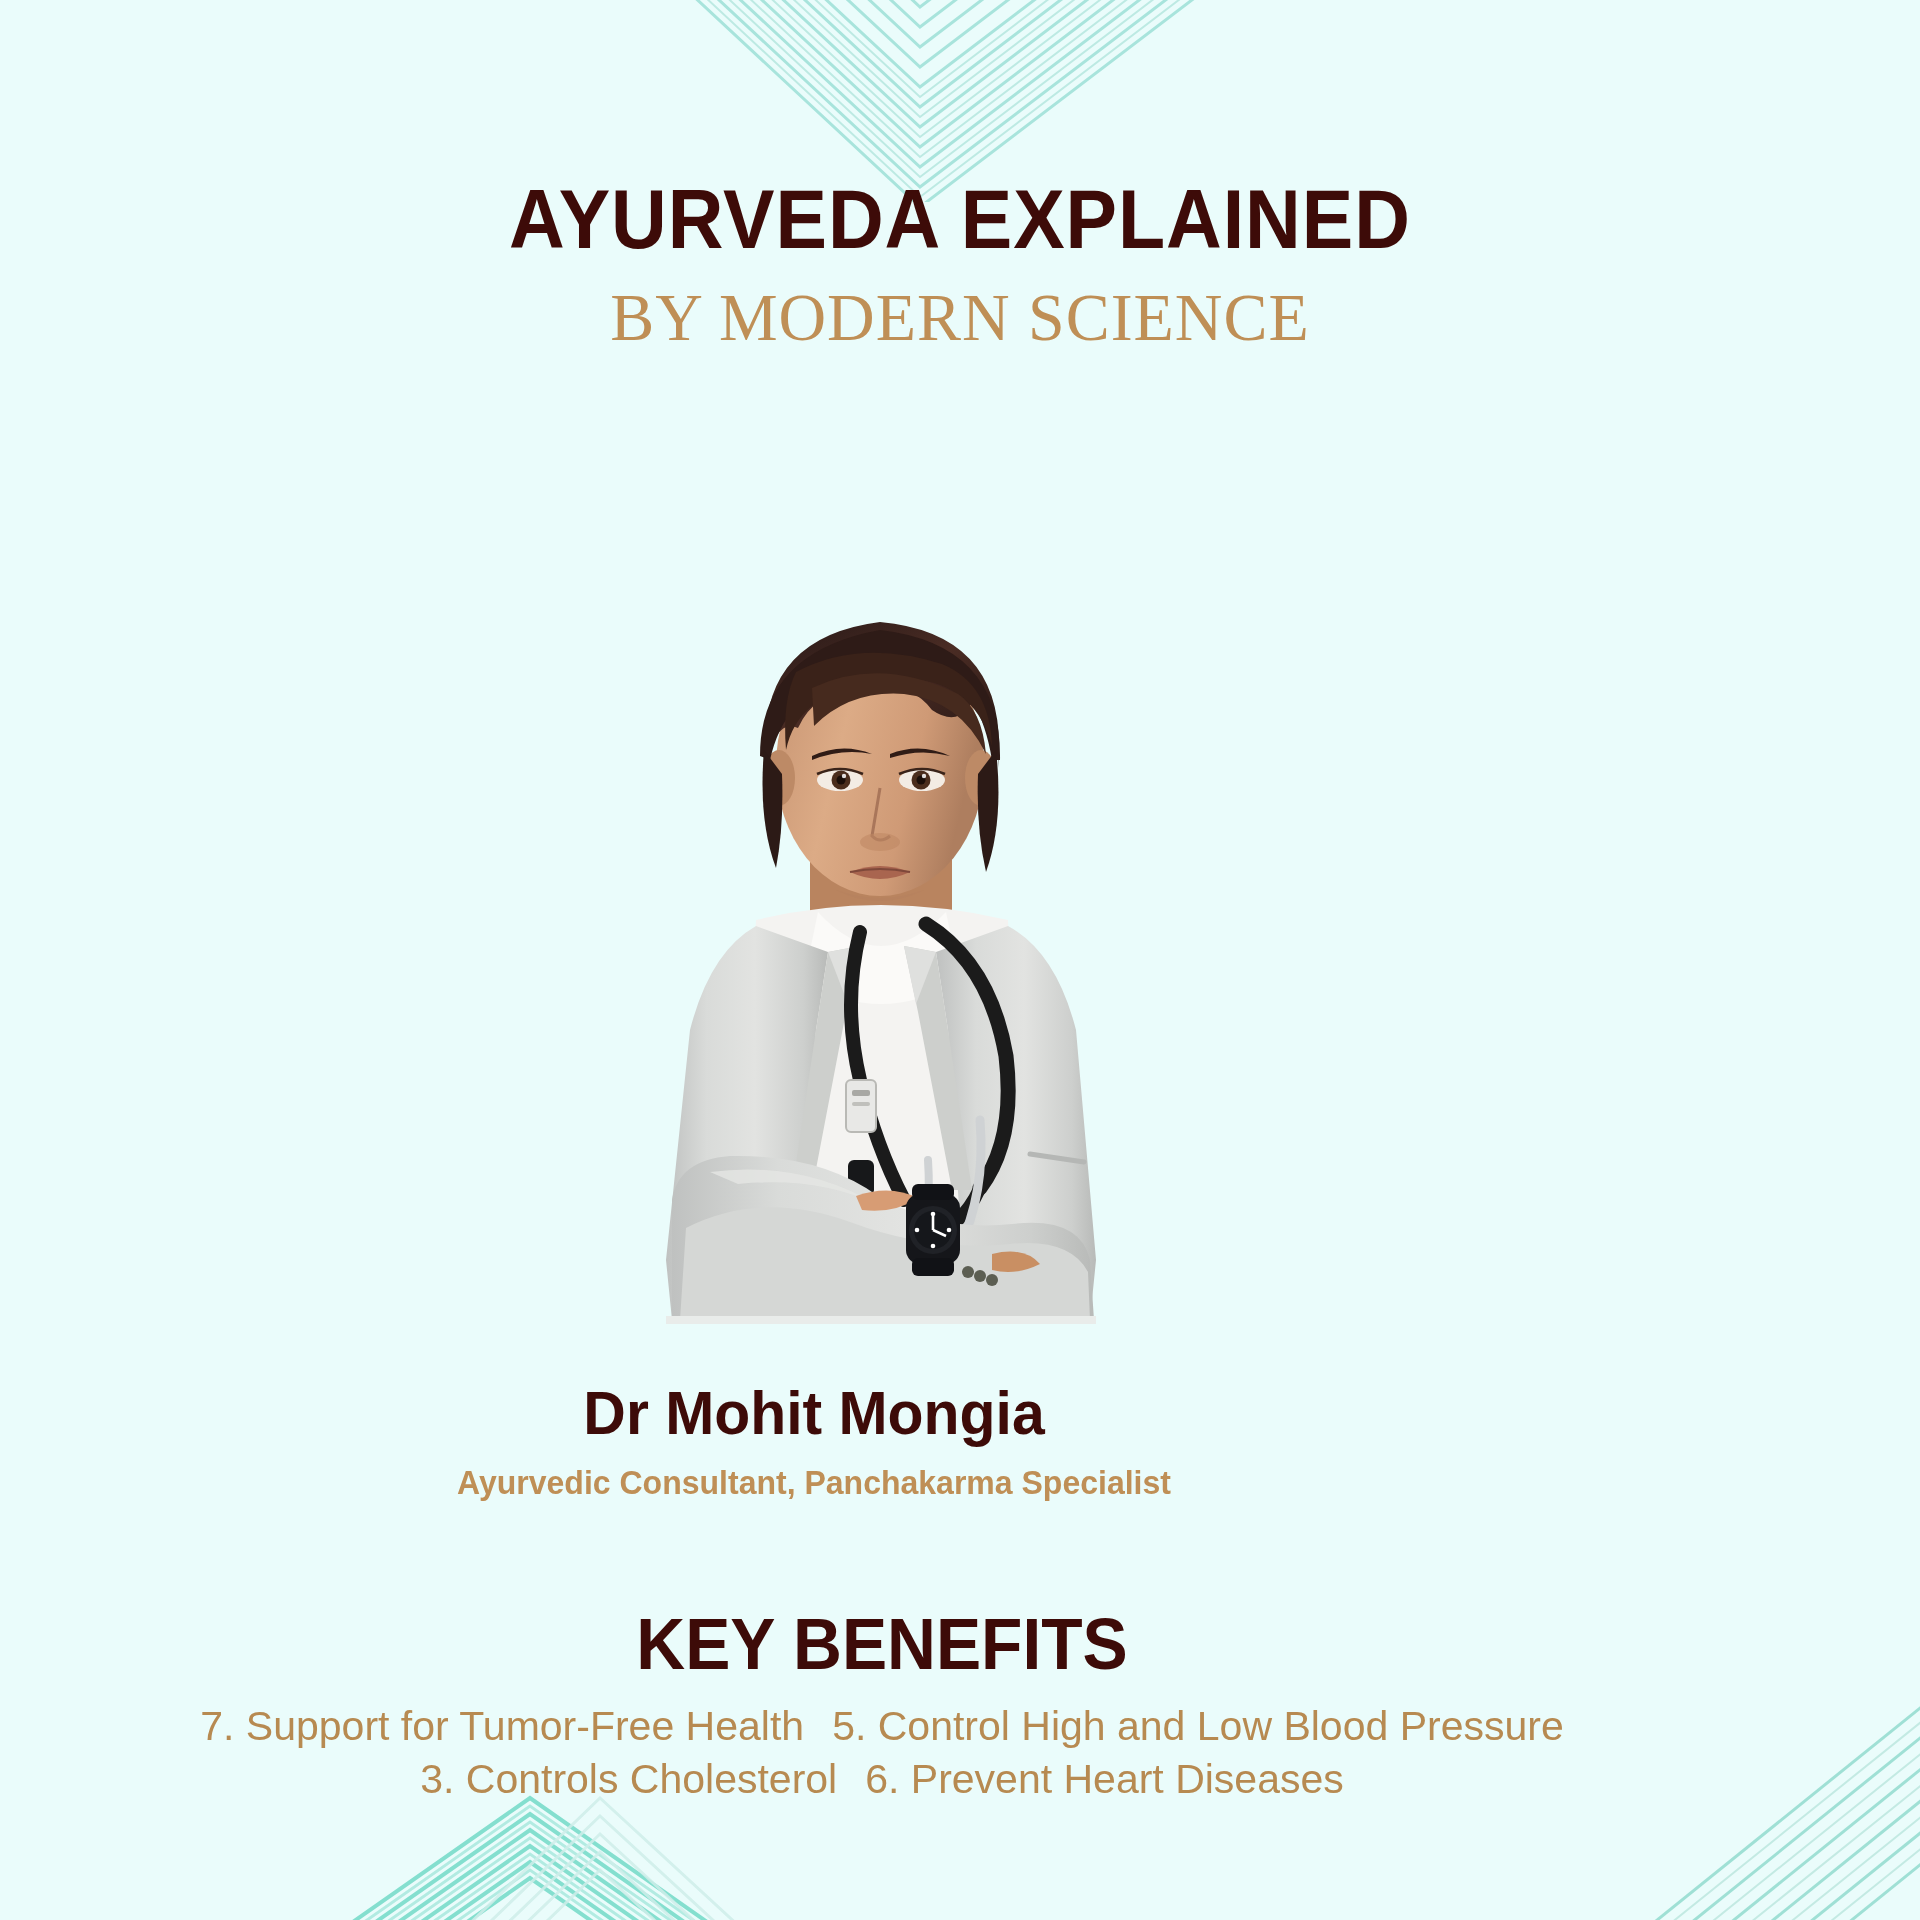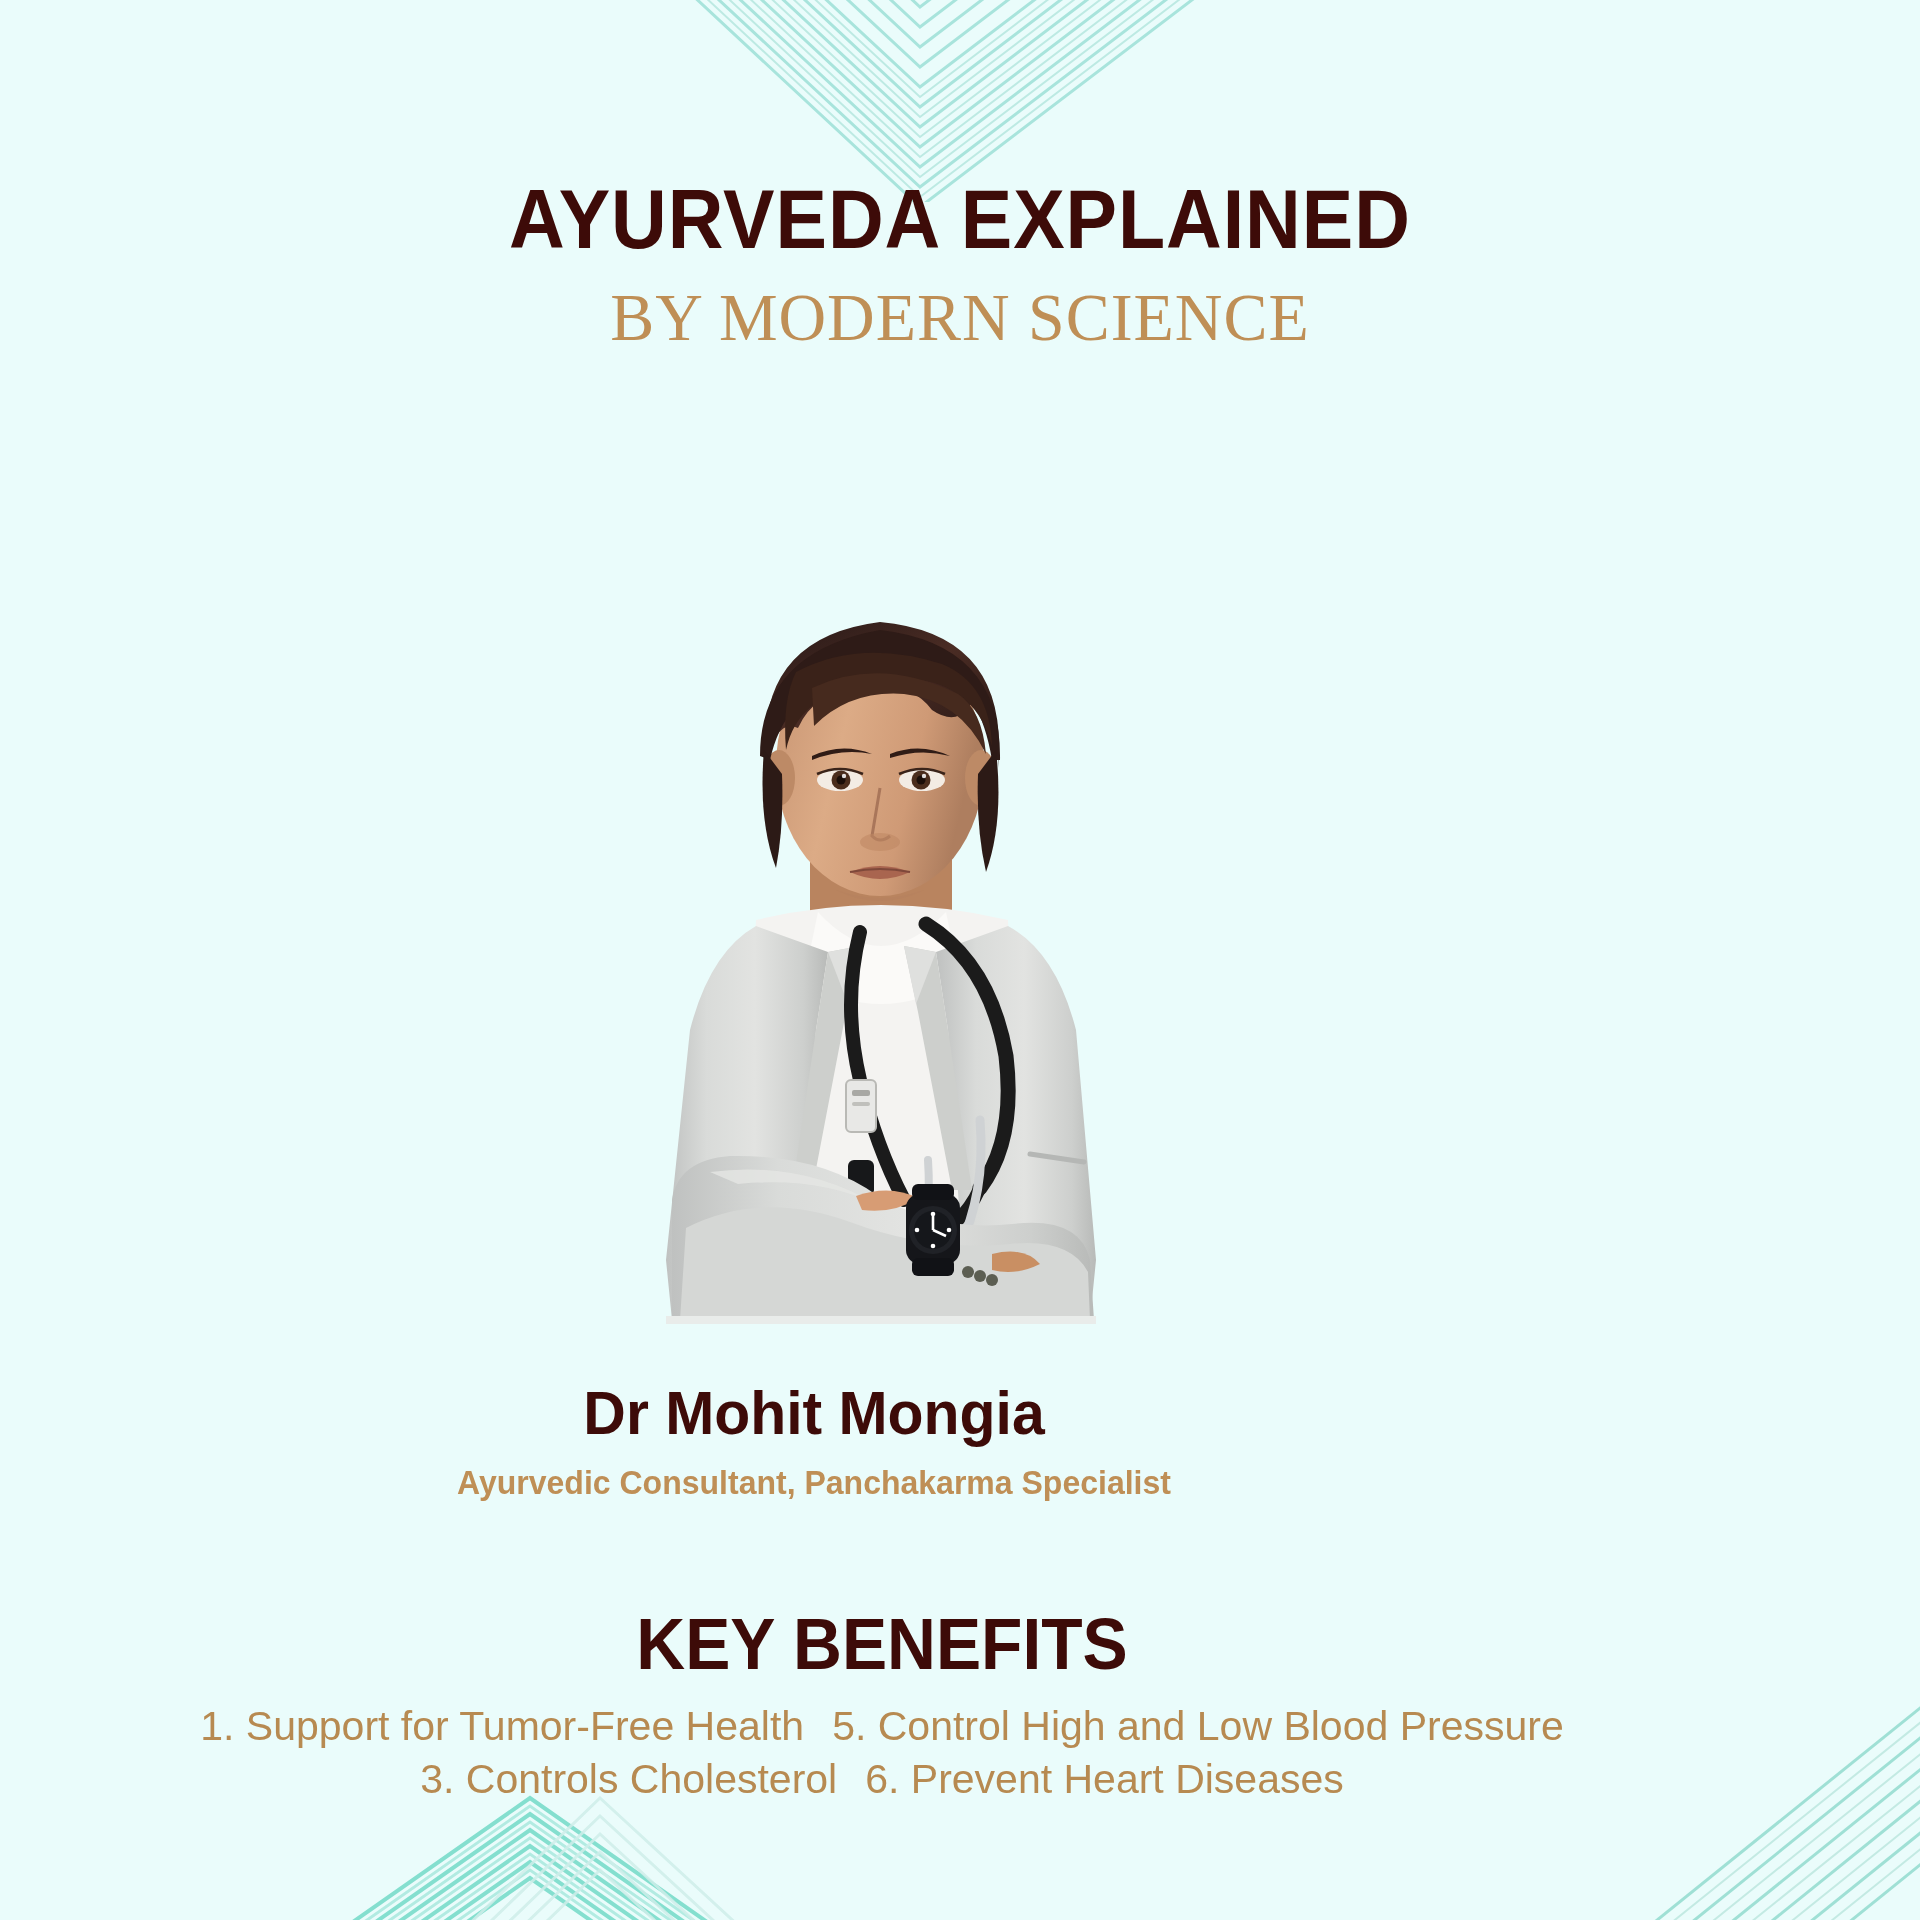--- a/index.html
+++ b/index.html
@@ -369,21 +369,21 @@
   </div>
 
   <div id="name-block">
     <div id="doctor-name">Dr Mohit Mongia</div>
     <div id="doctor-credentials">Ayurvedic Consultant, Panchakarma Specialist</div>
   </div>
 
   <div id="benefits-block">
     <div id="benefits-heading">KEY BENEFITS</div>
     <div class="benefit-row" id="benefit-row-1">
-      <span class="benefit-item">1. Support for Tumor-Free Health</span>
+      <span class="benefit-item">7. Support for Tumor-Free Health</span>
       <span class="benefit-item">5. Control High and Low Blood Pressure</span>
     </div>
     <div class="benefit-row" id="benefit-row-2">
       <span class="benefit-item">3. Controls Cholesterol</span>
       <span class="benefit-item">6. Prevent Heart Diseases</span>
     </div>
   </div>
 
 </div>
 

